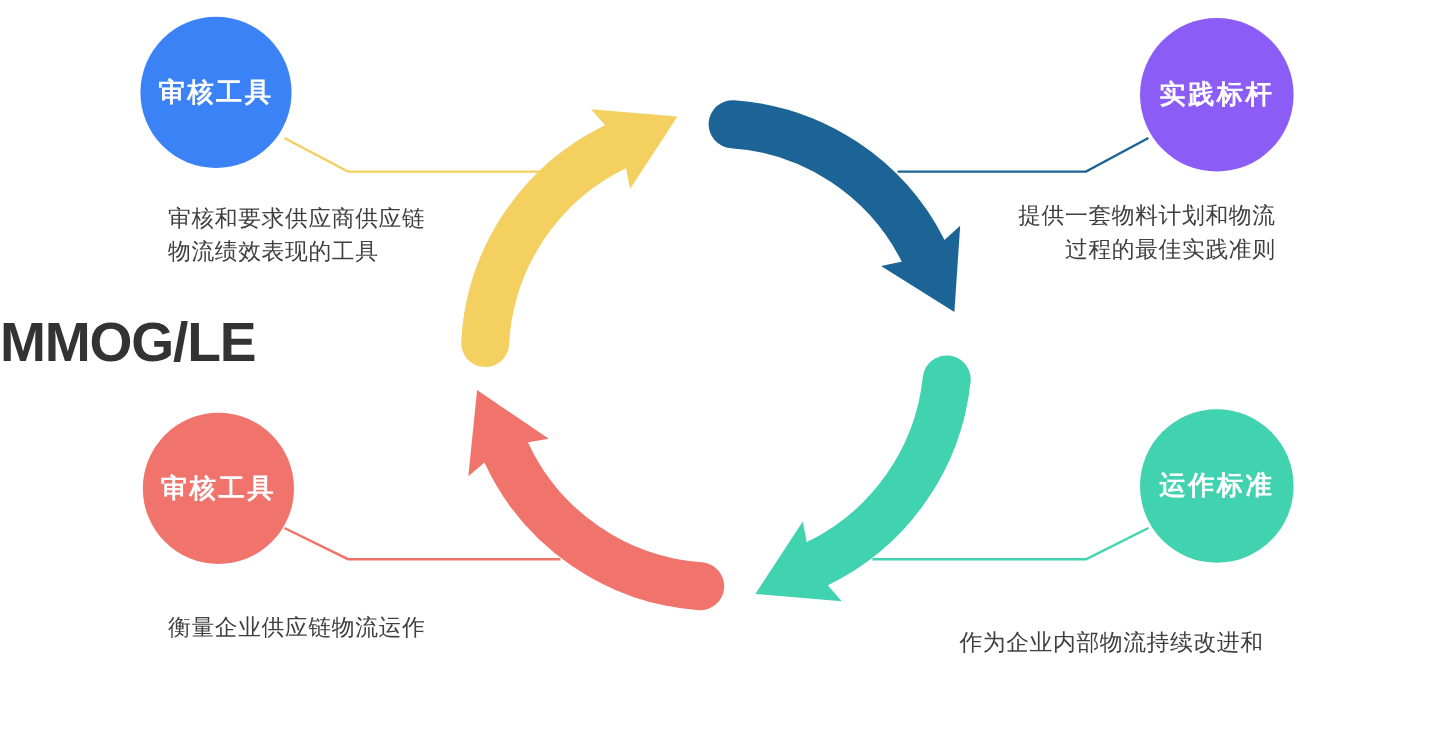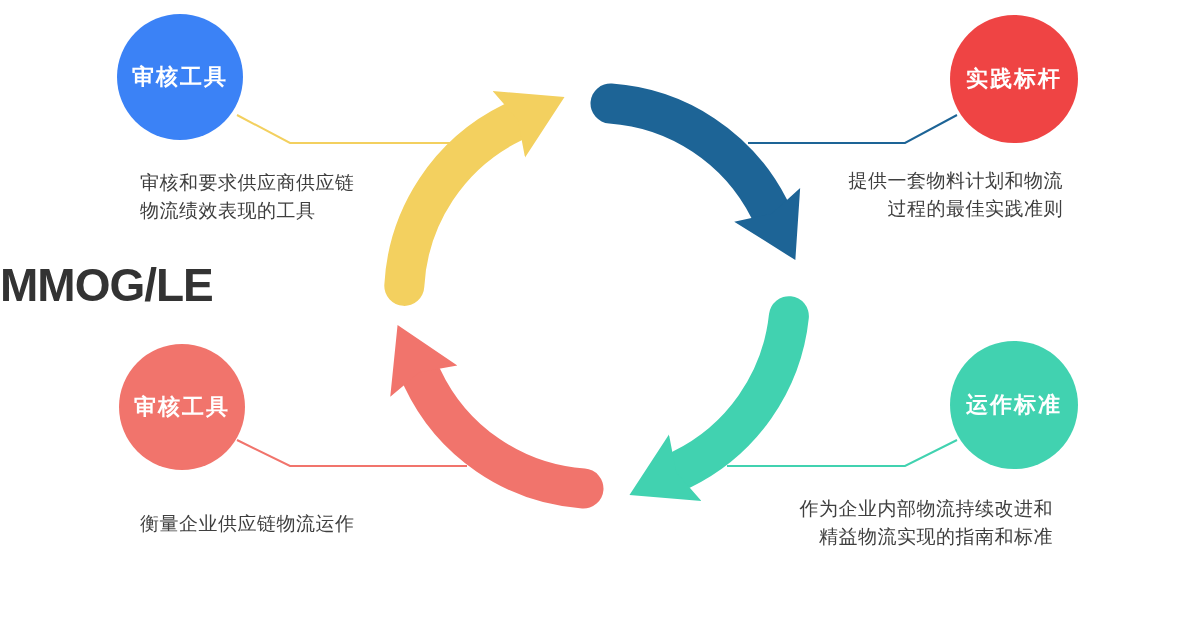--- a/index.html
+++ b/index.html
@@ -79,41 +79,40 @@
 
     <path d="M404.3,285.9 A193,193 0 0 1 512.4,122.5" fill="none" stroke-width="40" stroke-linecap="round" marker-end="url(#ah-yellow)" stroke="#F3D05F"></path>
     <path d="M610.5,103.5 A193,193 0 0 1 769,208.4" fill="none" stroke-width="40" stroke-linecap="round" marker-end="url(#ah-blue)" stroke="#1D6496"></path>
     <path d="M788.9,316.2 A193,193 0 0 1 681.6,469.5" fill="none" stroke-width="40" stroke-linecap="round" marker-end="url(#ah-teal)" stroke="#41D2B0"></path>
     <path d="M583.5,488.5 A193,193 0 0 1 422.1,377.6" fill="none" stroke-width="40" stroke-linecap="round" marker-end="url(#ah-red)" stroke="#F1746C"></path>
   </svg>
 
   <div class="node-circle c-tl" style="background-color: #3b82f6;">
     <span>审核工具</span>
   </div>
-  <div class="node-circle c-tr" style="background-color: #ef4444;">
+  <div class="node-circle c-tr" style="background-color: #8b5cf6;">
     <span>实践标杆</span>
   </div>
   <div class="node-circle c-bl" style="background-color: rgb(241, 116, 108);">
     <span>审核工具</span>
   </div>
   <div class="node-circle c-br" style="background-color: rgb(65, 210, 176);">
     <span>运作标准</span>
   </div>
 
   <div class="desc d-tl" style="color: rgb(63, 63, 63);">
     <div>审核和要求供应商供应链</div>
     <div>物流绩效表现的工具</div>
   </div>
   <div class="desc d-tr" style="color: rgb(63, 63, 63);">
     <div>提供一套物料计划和物流</div>
     <div>过程的最佳实践准则</div>
   </div>
   <div class="desc d-bl" style="color: rgb(63, 63, 63);">
     <div>衡量企业供应链物流运作</div>
   </div>
-  <div class="desc d-br" style="color: rgb(63, 63, 63);">
+  <div class="desc d-br" style="color: rgb(63, 63, 63); margin-top: 28px;">
     <div>作为企业内部物流持续改进和</div>
-    <div>精益物流实现的指南和标准</div>
   </div>
 
   <div class="center-title" style="color: rgb(51, 51, 51);">MMOG/LE</div>
 
 </div>
 
 </body></html>

